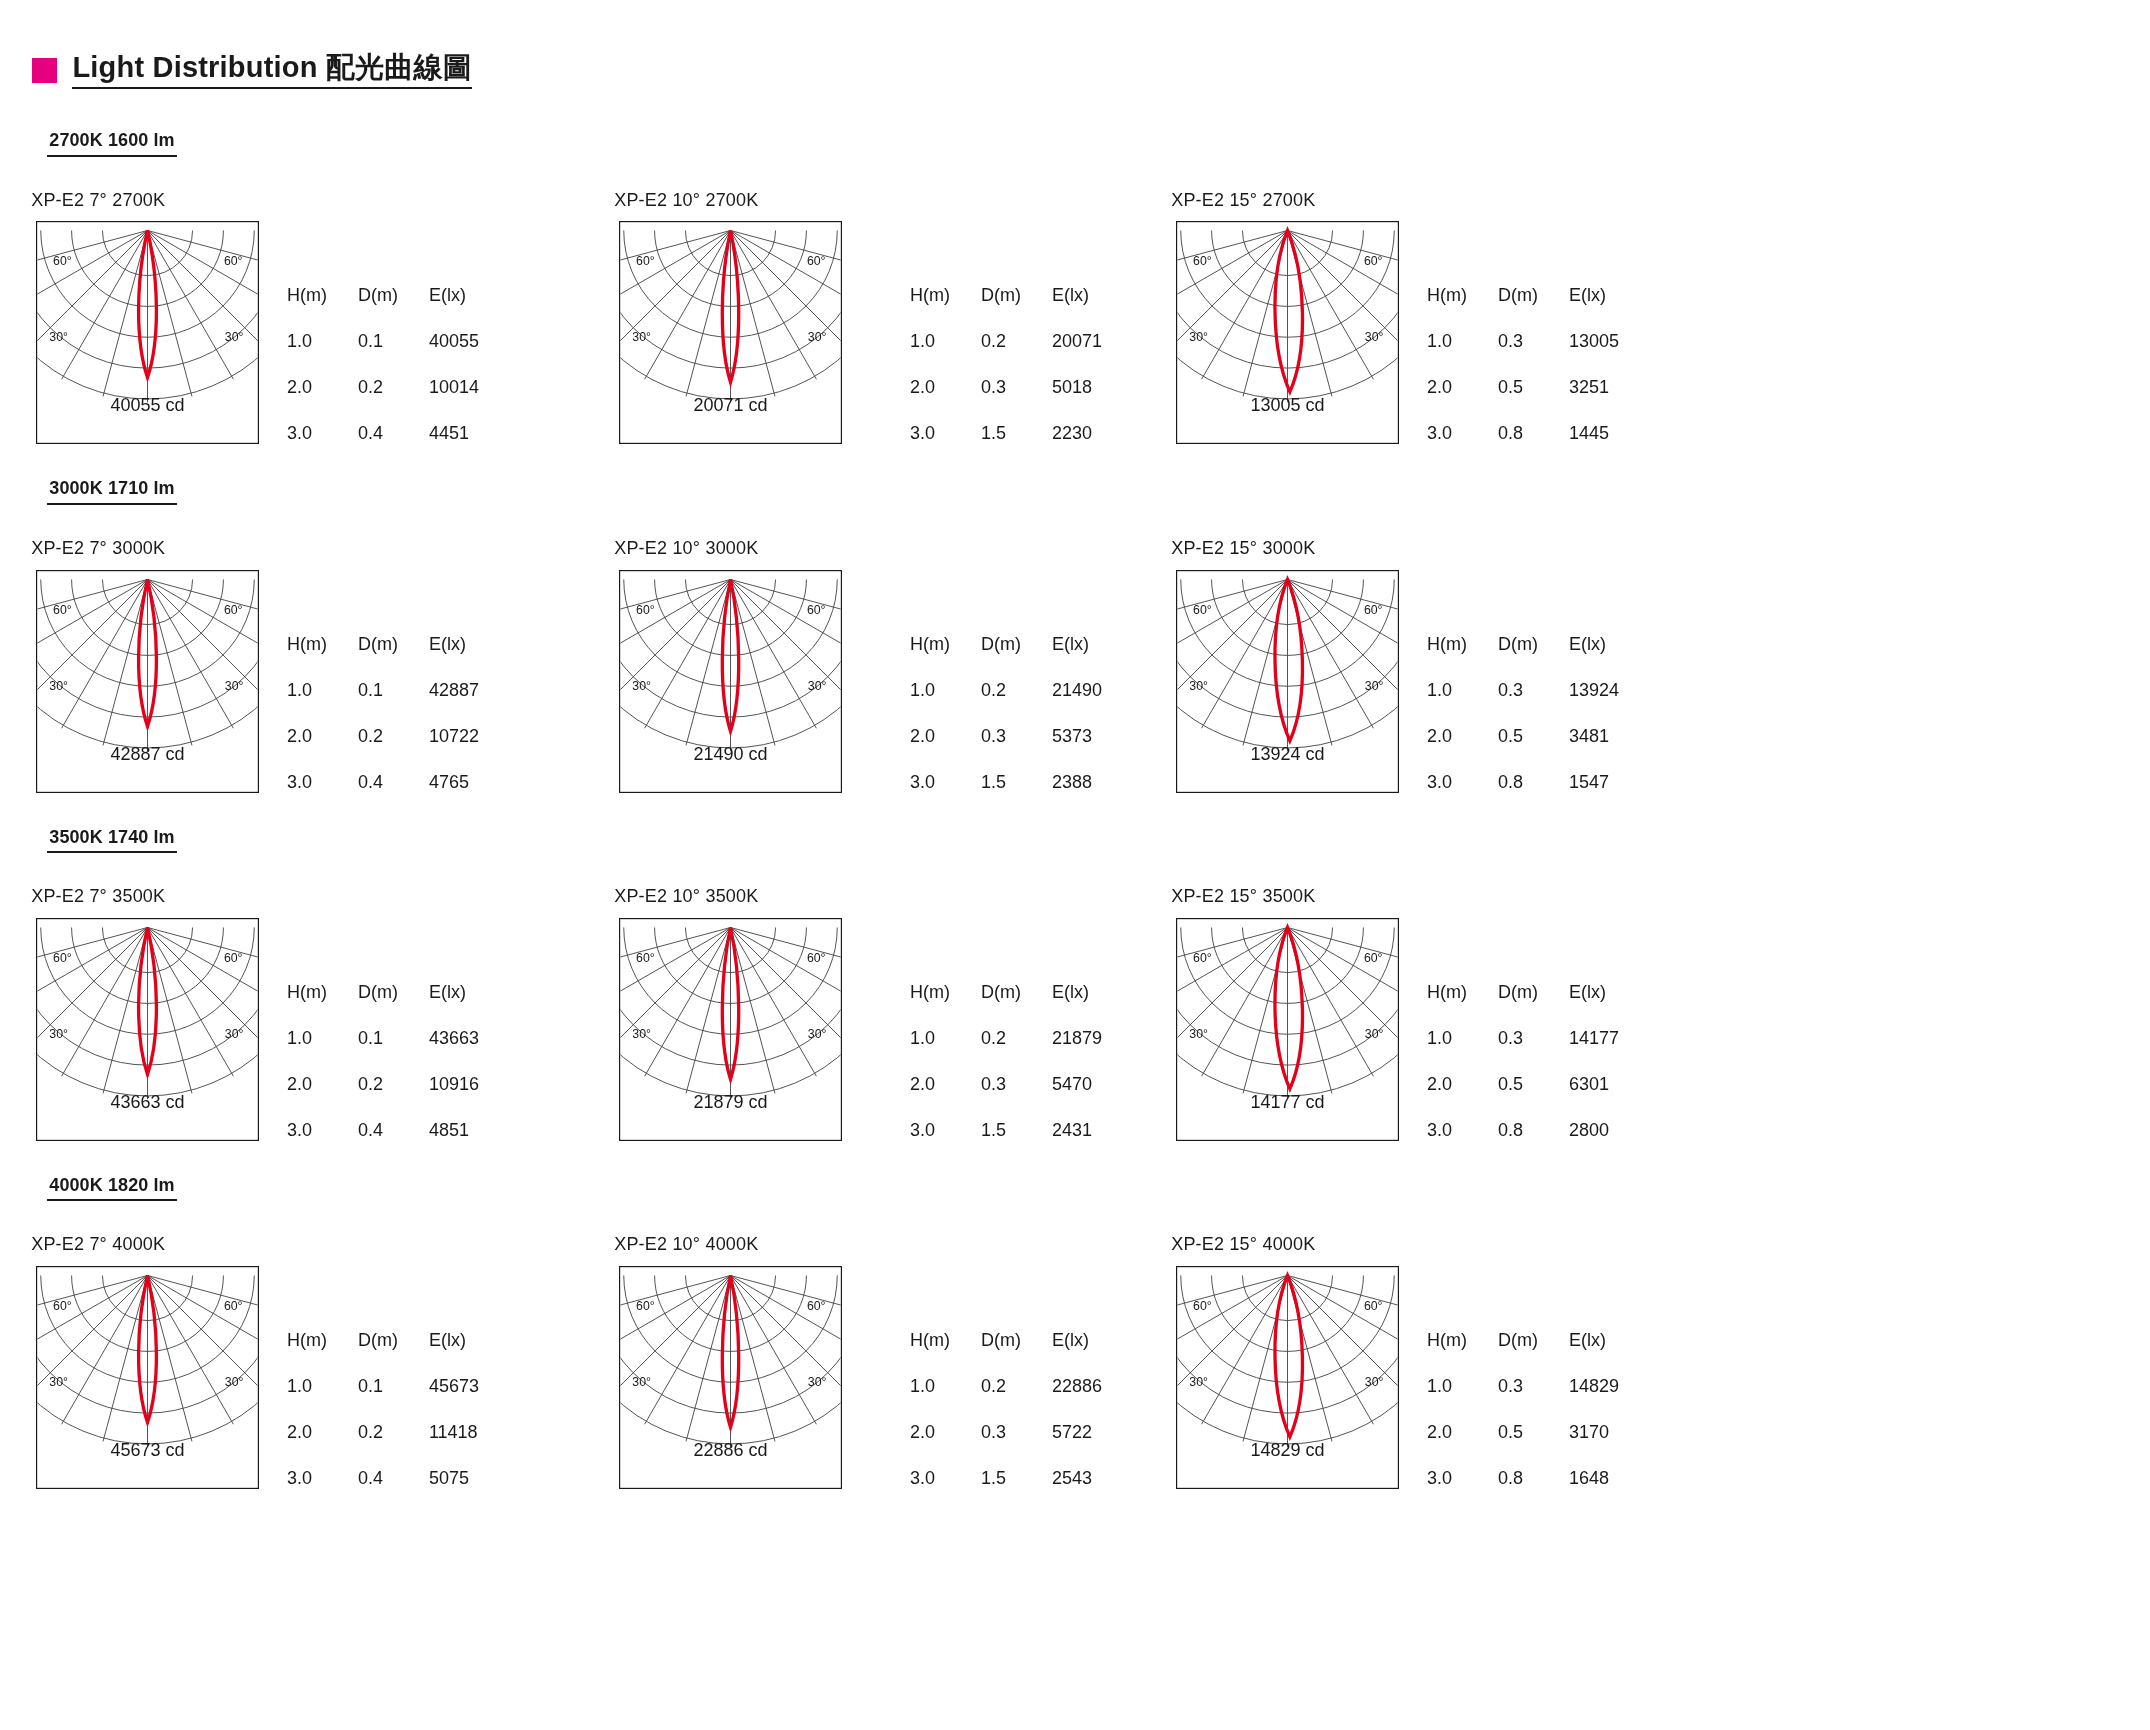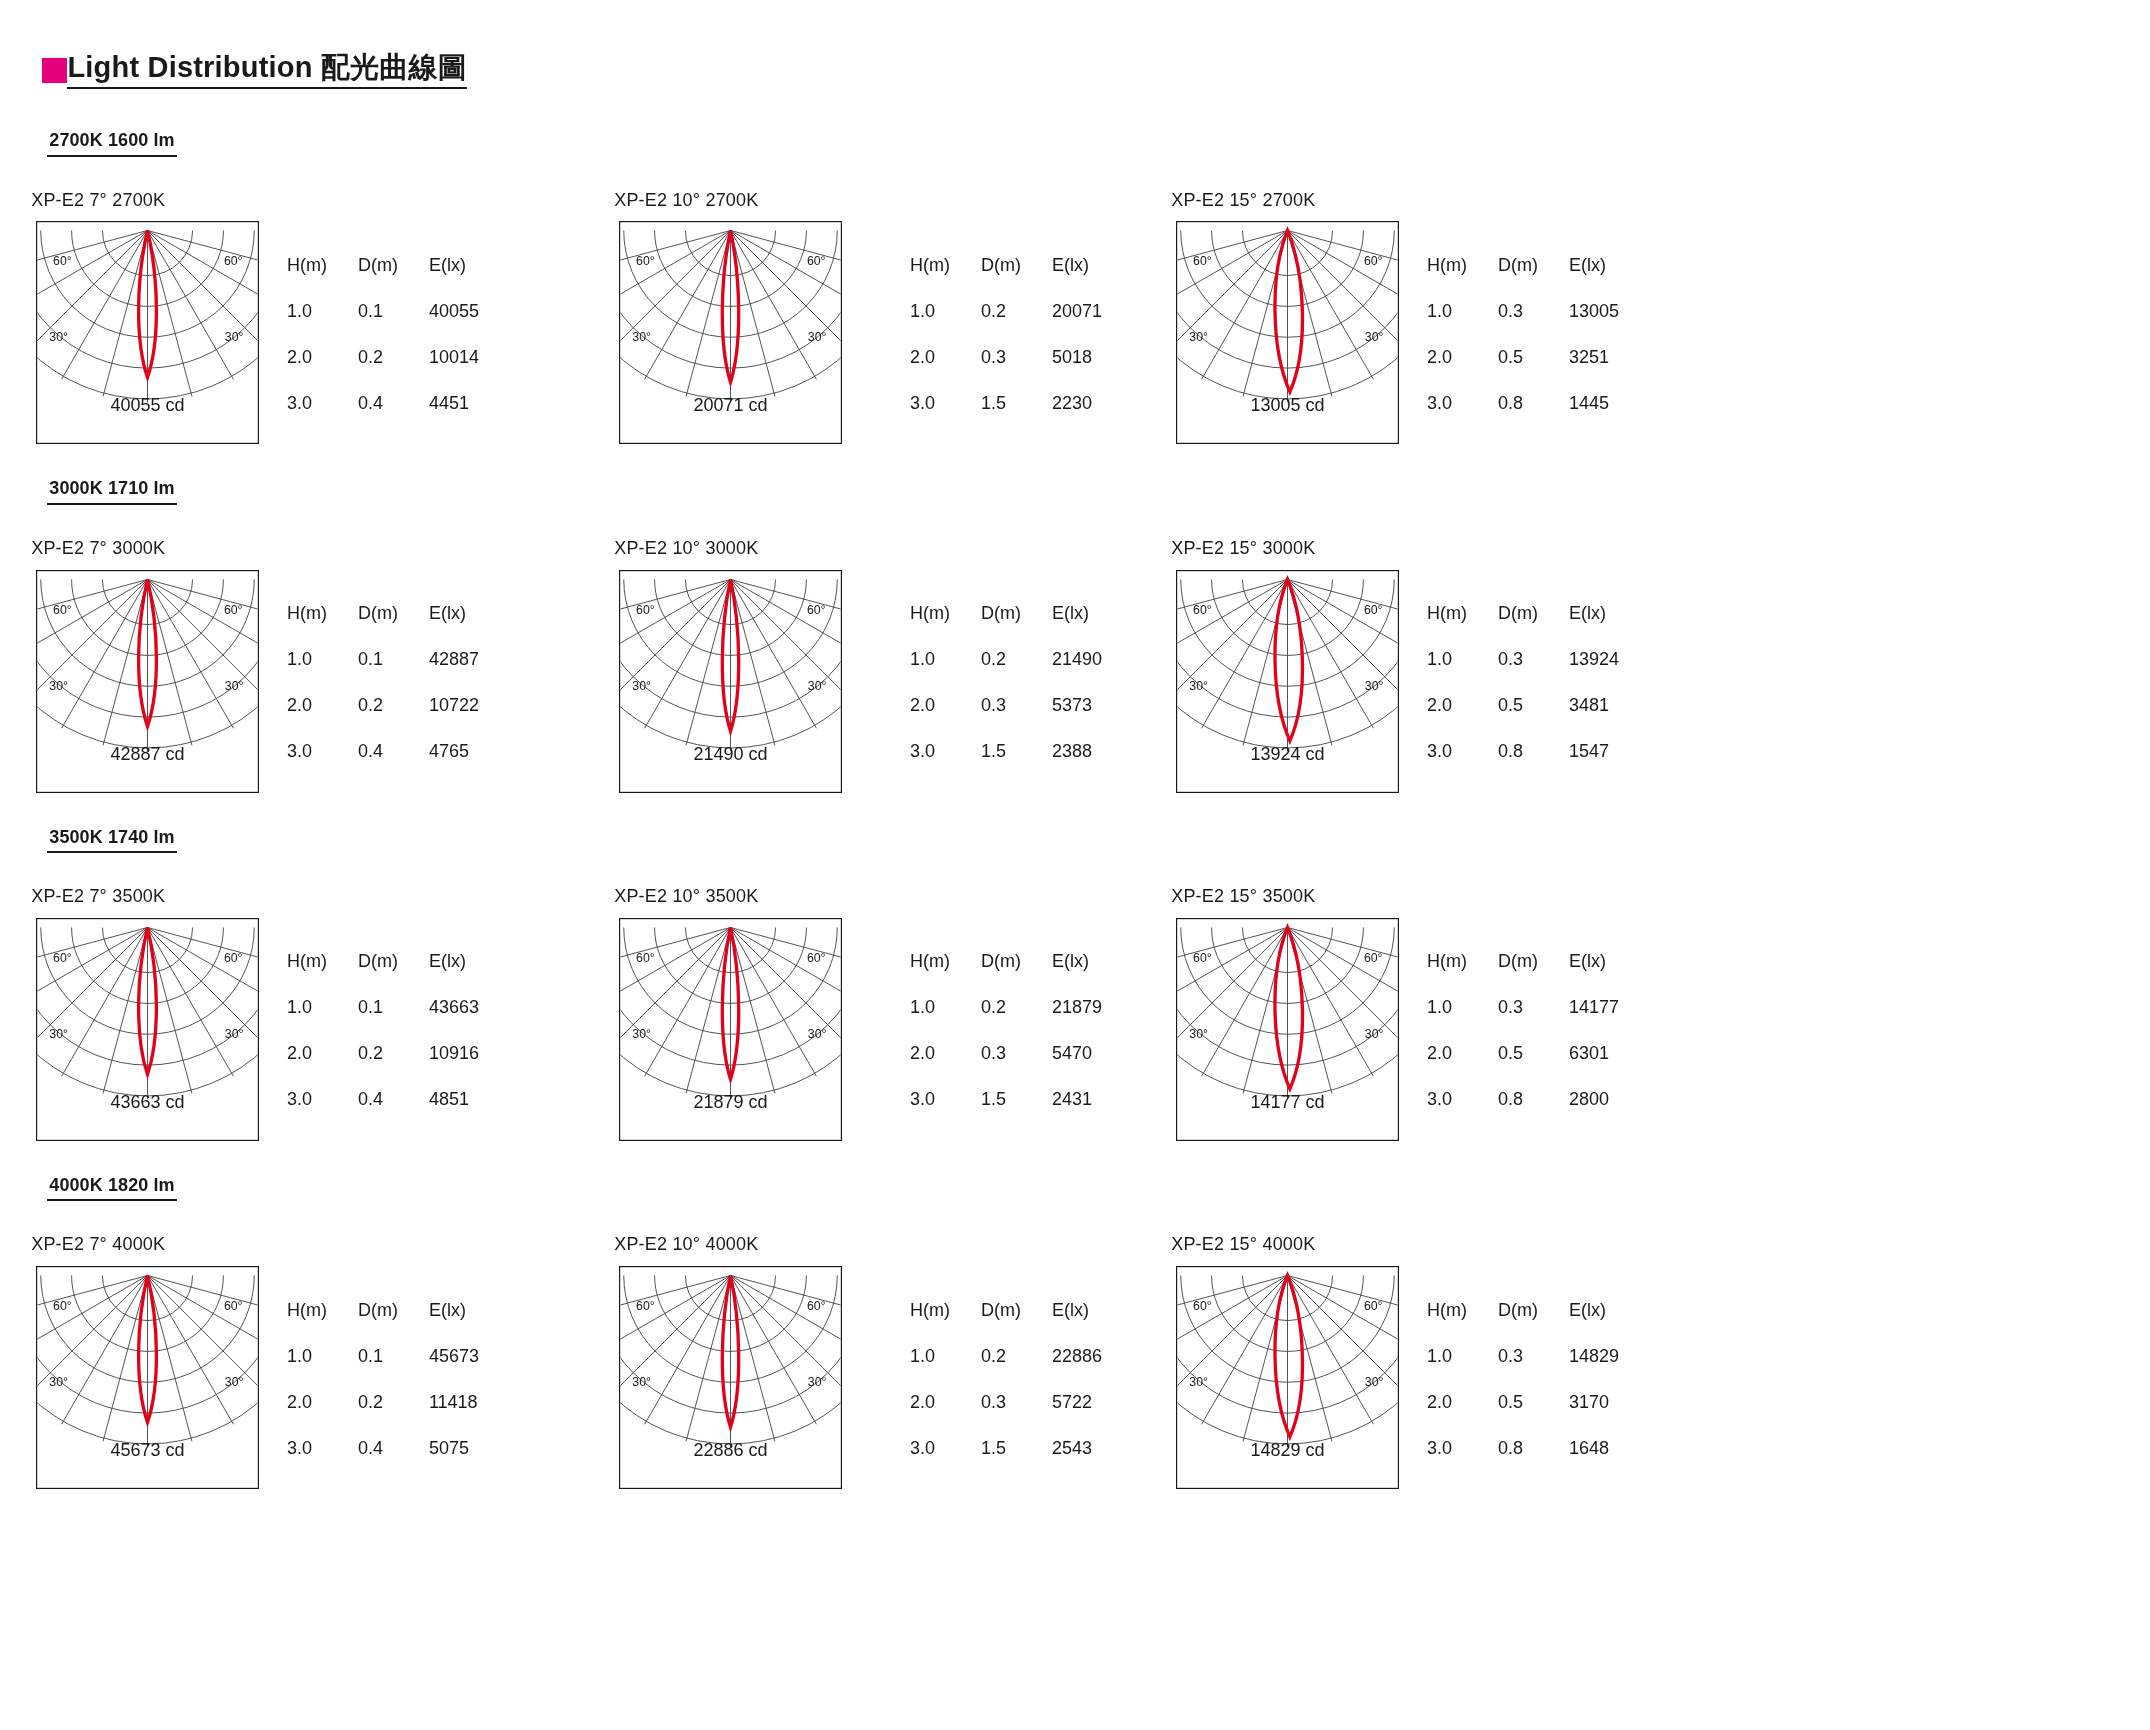--- a/index.html
+++ b/index.html
@@ -17,22 +17,22 @@
   }
   .page {
     padding: 52px 0 0 28.4px;
     box-sizing: border-box;
   }
 
   
   .doc-header {
     display: flex;
     align-items: center;
-    gap: 0;
-    margin-left: 14px;
+    gap: 15px;
+    margin-left: 4px;
   }
   .header-marker {
     width: 25px;
     height: 25px;
     background: #e6007e;
     flex: 0 0 auto;
   }
   .header-title {
     font-size: 29px;
     font-weight: 600;
@@ -59,21 +59,21 @@
     margin-left: 19px;
     letter-spacing: 0.1px;
   }
 
   .cards {
     display: flex;
     margin-top: 33px;
   }
   .card {
     display: flex;
-    align-items: center;
+    align-items: flex-end;
   }
   .card.c1 { width: 583px; }
   .card.c2 { width: 557px; gap: 40px; }
   .card.c3 { width: 569px; }
 
   .card-body { display: block; }
 
   .card-caption {
     font-size: 18px;
     letter-spacing: 0.2px;

